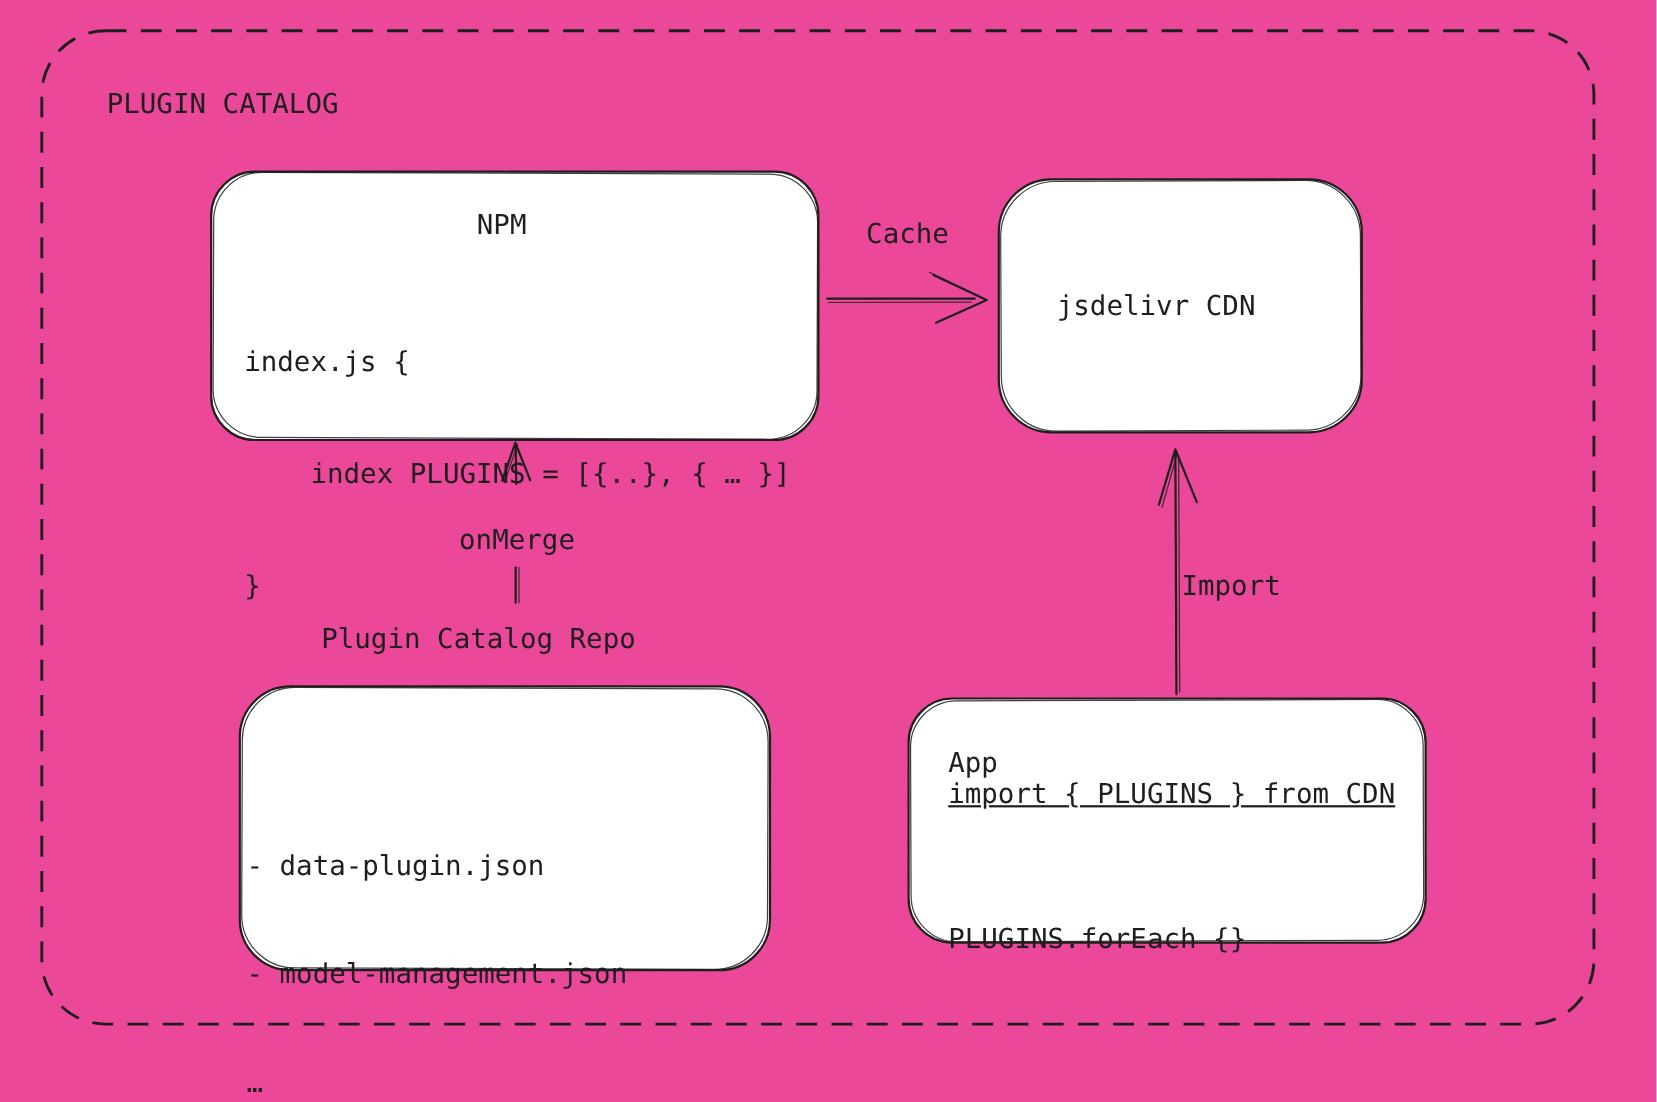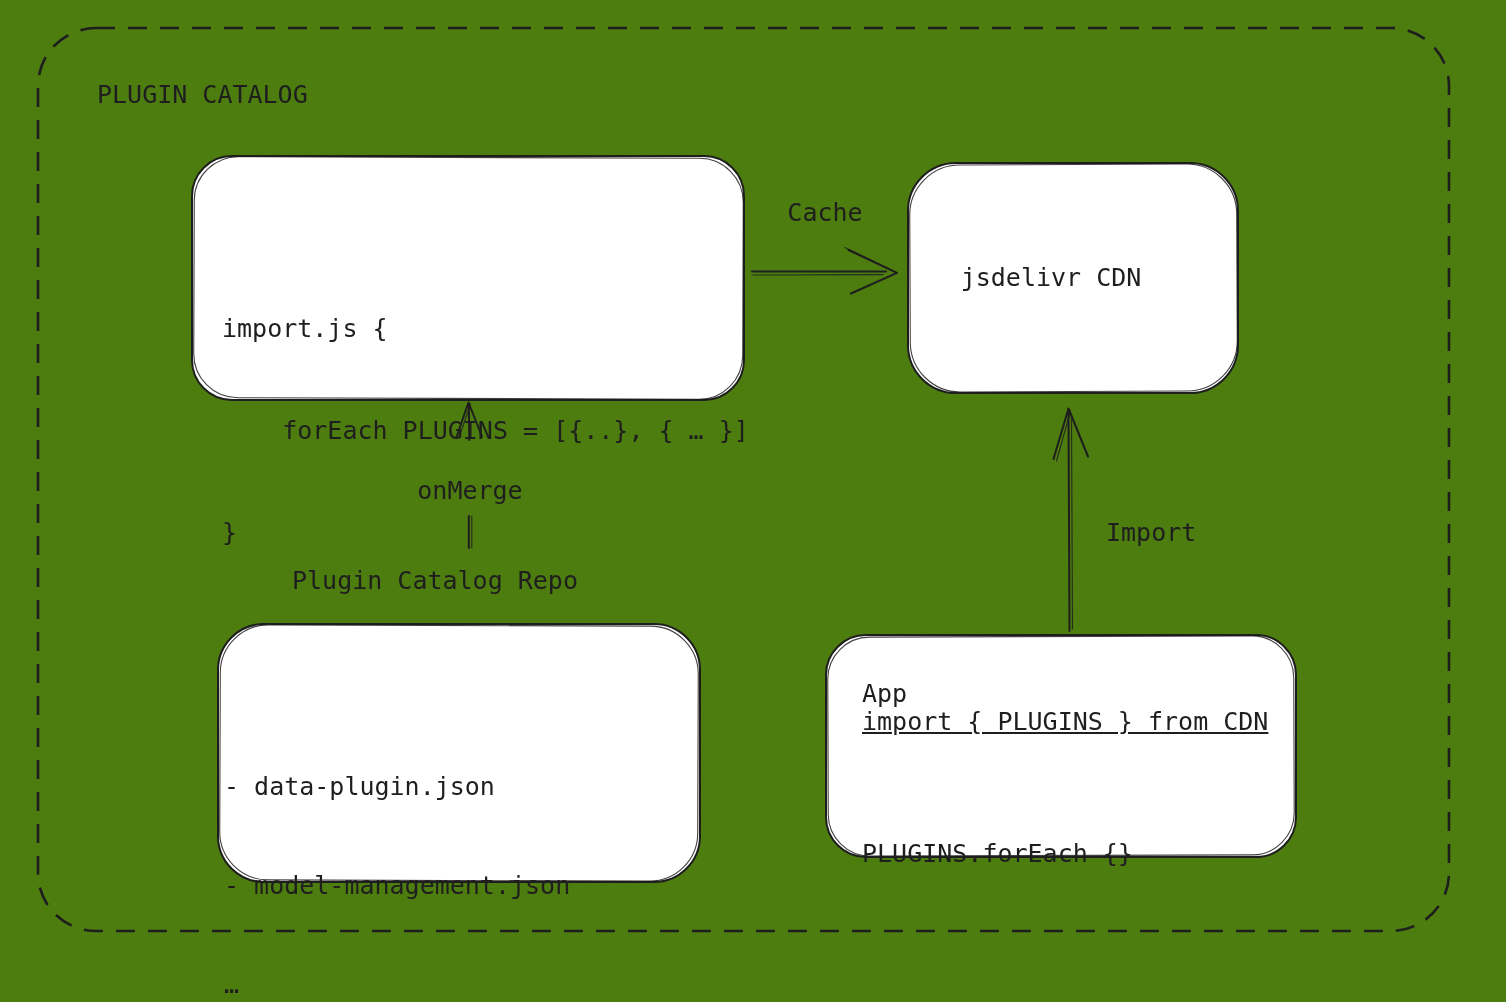--- a/index.html
+++ b/index.html
@@ -1,20 +1,20 @@
 <!DOCTYPE html>
 <html><head>
 <meta charset="utf-8">
 <style>
   html, body { margin: 0; padding: 0; background: #ffffff; }
   .canvas {
     position: relative;
     width: 1506px;
     height: 1002px;
-    background: #4d7c0f;
+    background: #ec4899;
     overflow: hidden;
     font-family: "DejaVu Sans Mono", "Liberation Mono", monospace;
   }
   .layer { position: absolute; left: 0; top: 0; }
   .t {
     position: absolute;
     color: #1e1e1e;
     font-size: 25px;
     font-weight: 500;
     white-space: pre;
@@ -68,38 +68,39 @@
     <g>
       <path class="s" d="M1069.5 631 L1068.5 412"></path>
       <path class="s2" d="M1072.5 629 L1071.5 414"></path>
       <path class="s" d="M1053.5 459 L1068.5 408.5 L1088 456.5"></path>
       <path class="s2" d="M1056.5 461 L1070.5 411"></path>
     </g>
   </svg>
 
   <div class="t" style="left:97px; top:80px;">PLUGIN CATALOG</div>
 
+  <div class="t center" style="left:180px; top:190px; width:552px;">NPM</div>
   <div class="t code" style="left:222px; top:244px;">
-    <div>import.js {</div>
-    <div>    forEach PLUGINS = [{..}, { … }]</div>
+    <div>index.js {</div>
+    <div>    index PLUGINS = [{..}, { … }]</div>
     <div>}</div>
   </div>
 
   <div class="t center" style="left:752px; top:198px; width:146px;">Cache</div>
 
   <div class="t center" style="left:908px; top:263px; width:286px;">jsdelivr CDN</div>
 
   <div class="t center" style="left:320px; top:476px; width:300px;">onMerge</div>
 
   <div class="t center" style="left:195px; top:566px; width:480px;">Plugin Catalog Repo</div>
   <div class="t files" style="left:224px; top:704px;">
     <div>- data-plugin.json</div>
     <div>- model-management.json</div>
     <div>…</div>
   </div>
 
   <div class="t" style="left:862px; top:679px;text-align:right;">App</div>
   <div class="t" style="left:862px; top:707px;text-decoration:underline;">import { PLUGINS } from CDN</div>
   <div class="t" style="left:862px; top:796px;margin-top:43px;">PLUGINS.forEach {}</div>
 
-  <div class="t" style="left:1106px; top:518px;">Import</div>
+  <div class="t" style="left:1074px; top:518px;">Import</div>
 
 </div>
 
 </body></html>

